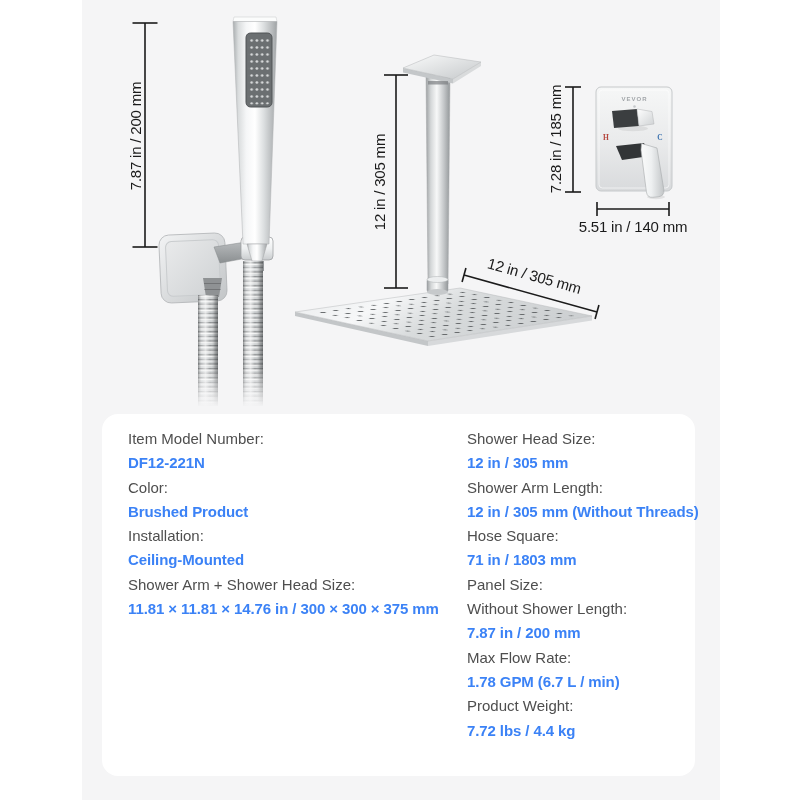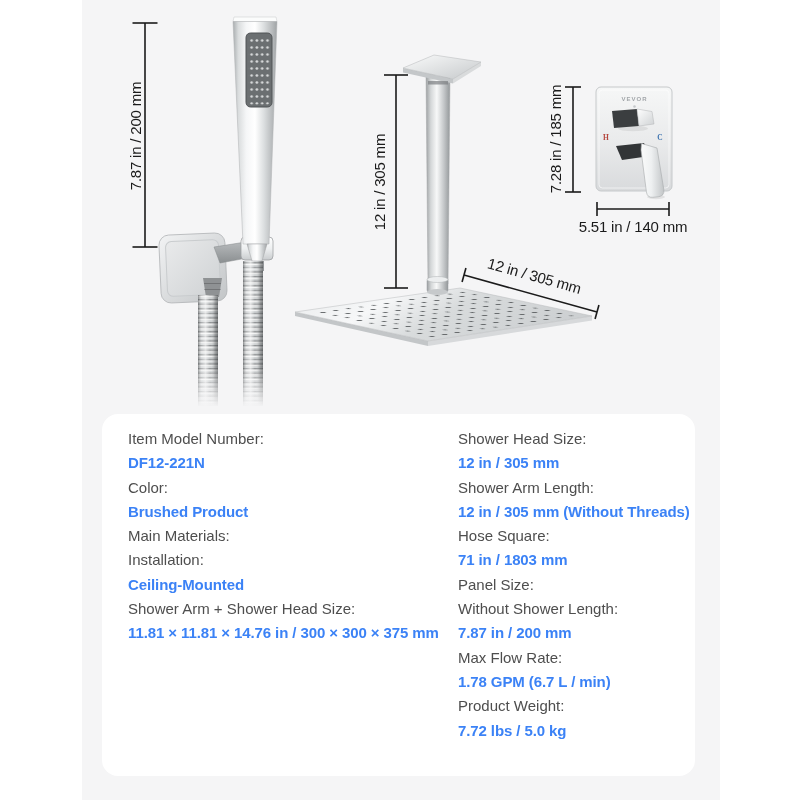--- a/index.html
+++ b/index.html
@@ -6,21 +6,21 @@
   body{width:800px;height:800px;background:#ffffff;font-family:"Liberation Sans",sans-serif;}
   .canvas{position:relative;width:800px;height:800px;background:#ffffff;overflow:hidden;}
   .gray-panel{position:absolute;left:82px;top:0;width:638px;height:800px;background:#f5f5f6;}
   svg.illustration{position:absolute;left:0;top:0;width:800px;height:414px;display:block;}
   .dim-text{font-family:"Liberation Sans",sans-serif;font-size:15px;font-weight:500;fill:#1b1b1b;letter-spacing:-0.2px;}
   .logo-text{font-family:"Liberation Sans",sans-serif;font-size:6px;font-weight:700;fill:#a2a6a9;letter-spacing:1px;}
   .hc-text{font-family:"Liberation Serif",serif;font-size:7.5px;font-weight:700;}
   .spec-card{position:absolute;left:102px;top:414px;width:593px;height:362px;background:#ffffff;border-radius:16px;}
   .spec-col{position:absolute;top:13px;}
   .col-left{left:16px;width:340px;margin-left:10px;}
-  .col-right{left:356px;width:235px;}
+  .col-right{left:365px;width:235px;}
   .spec-label{font-size:15px;font-weight:400;line-height:24.3px;color:#4e4e4e;white-space:nowrap;}
   .spec-value{font-size:15px;font-weight:700;line-height:24.3px;color:#3b82f6;white-space:nowrap;letter-spacing:-0.1px;}
 </style>
 </head>
 <body>
 
 <div class="canvas">
   <div class="gray-panel"></div>
 
   <svg class="illustration" viewBox="0 0 800 414">
@@ -228,21 +228,20 @@
     <div class="spec-col col-left">
       <div>
         <div class="spec-label">Item Model Number:</div>
         <div class="spec-value">DF12-221N</div>
       </div>
       <div>
         <div class="spec-label">Color:</div>
         <div class="spec-value">Brushed Product</div>
       </div>
       <div>
-        <div class="spec-label">Main Materials:</div>
       </div>
       <div>
         <div class="spec-label">Installation:</div>
         <div class="spec-value">Ceiling-Mounted</div>
       </div>
       <div>
         <div class="spec-label">Shower Arm + Shower Head Size:</div>
         <div class="spec-value">11.81 × 11.81 × 14.76 in / 300 × 300 × 375 mm</div>
       </div>
     </div>
@@ -265,17 +264,17 @@
       <div>
         <div class="spec-label">Without Shower Length:</div>
         <div class="spec-value">7.87 in / 200 mm</div>
       </div>
       <div>
         <div class="spec-label">Max Flow Rate:</div>
         <div class="spec-value">1.78 GPM (6.7 L / min)</div>
       </div>
       <div>
         <div class="spec-label">Product Weight:</div>
-        <div class="spec-value">7.72 lbs / 5.0 kg</div>
+        <div class="spec-value">7.72 lbs / 4.4 kg</div>
       </div>
     </div>
   </div>
 </div>
 
 </body></html>

